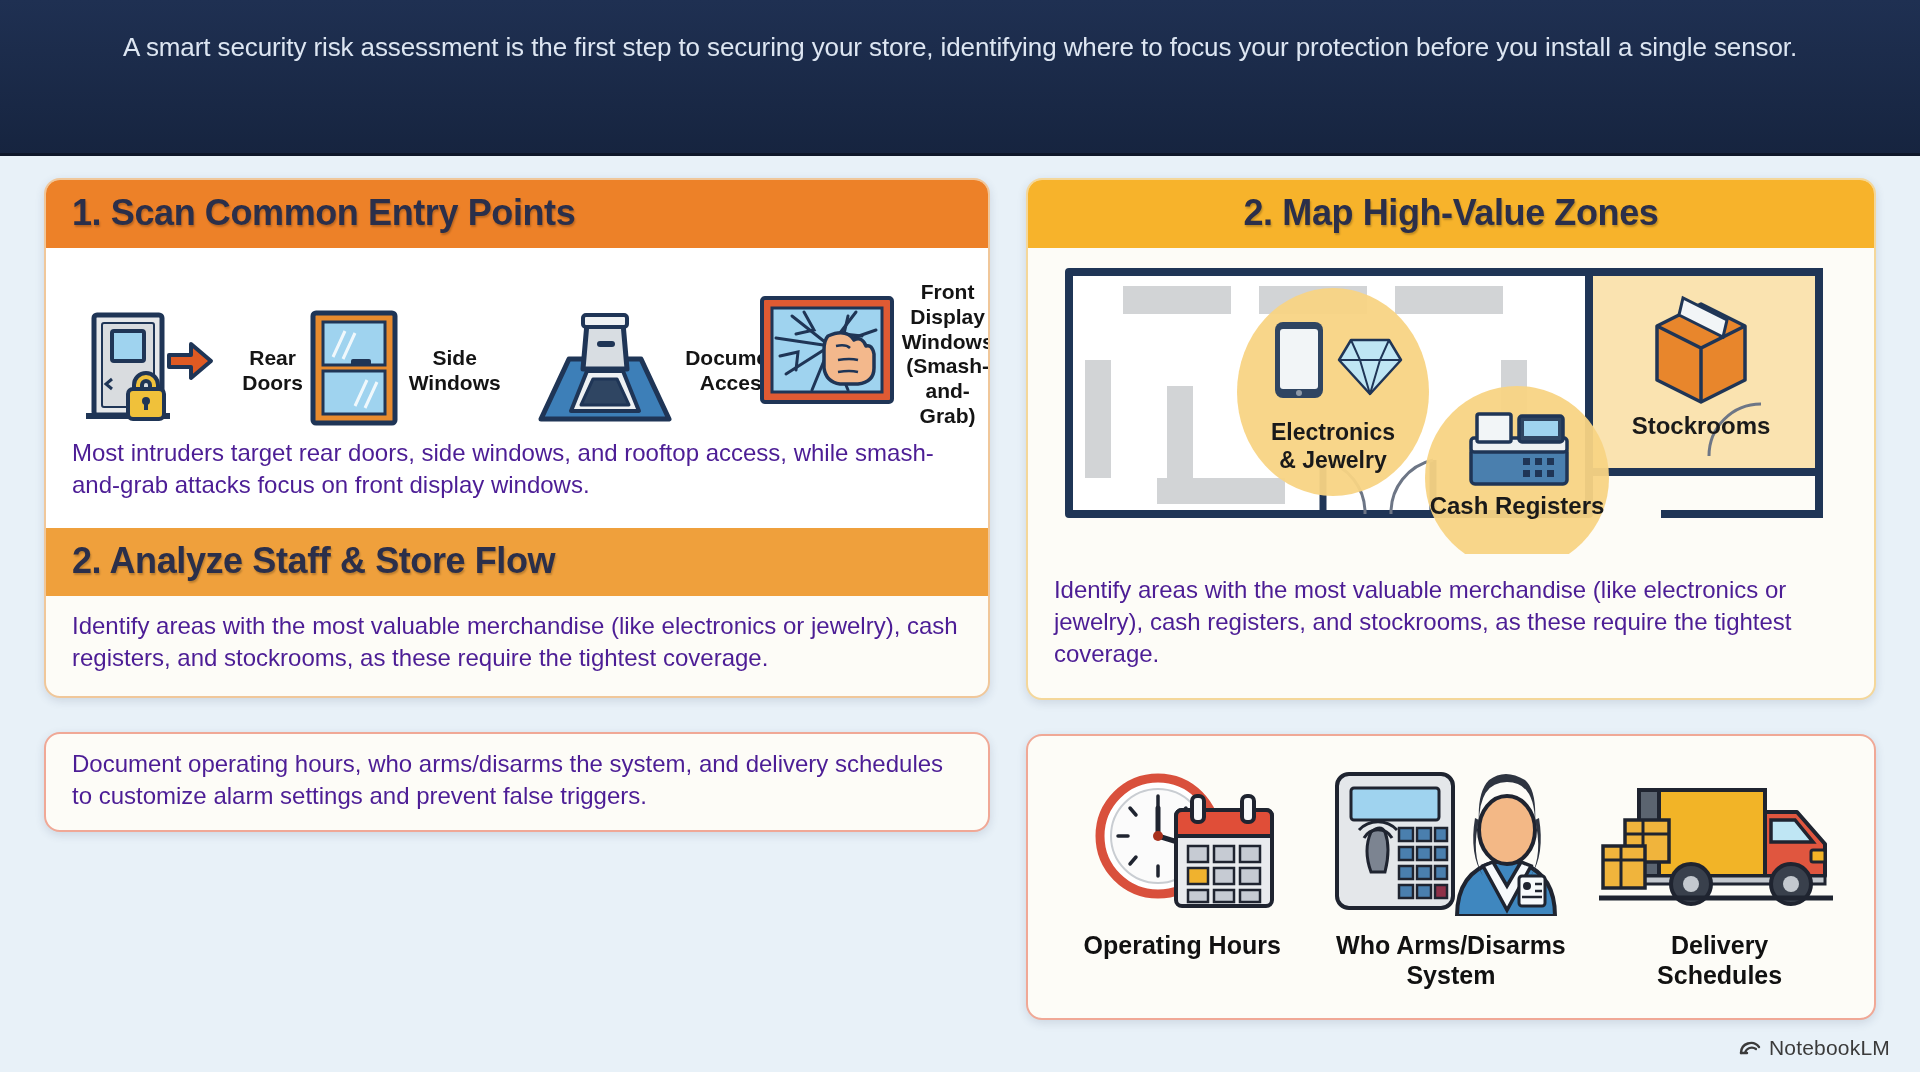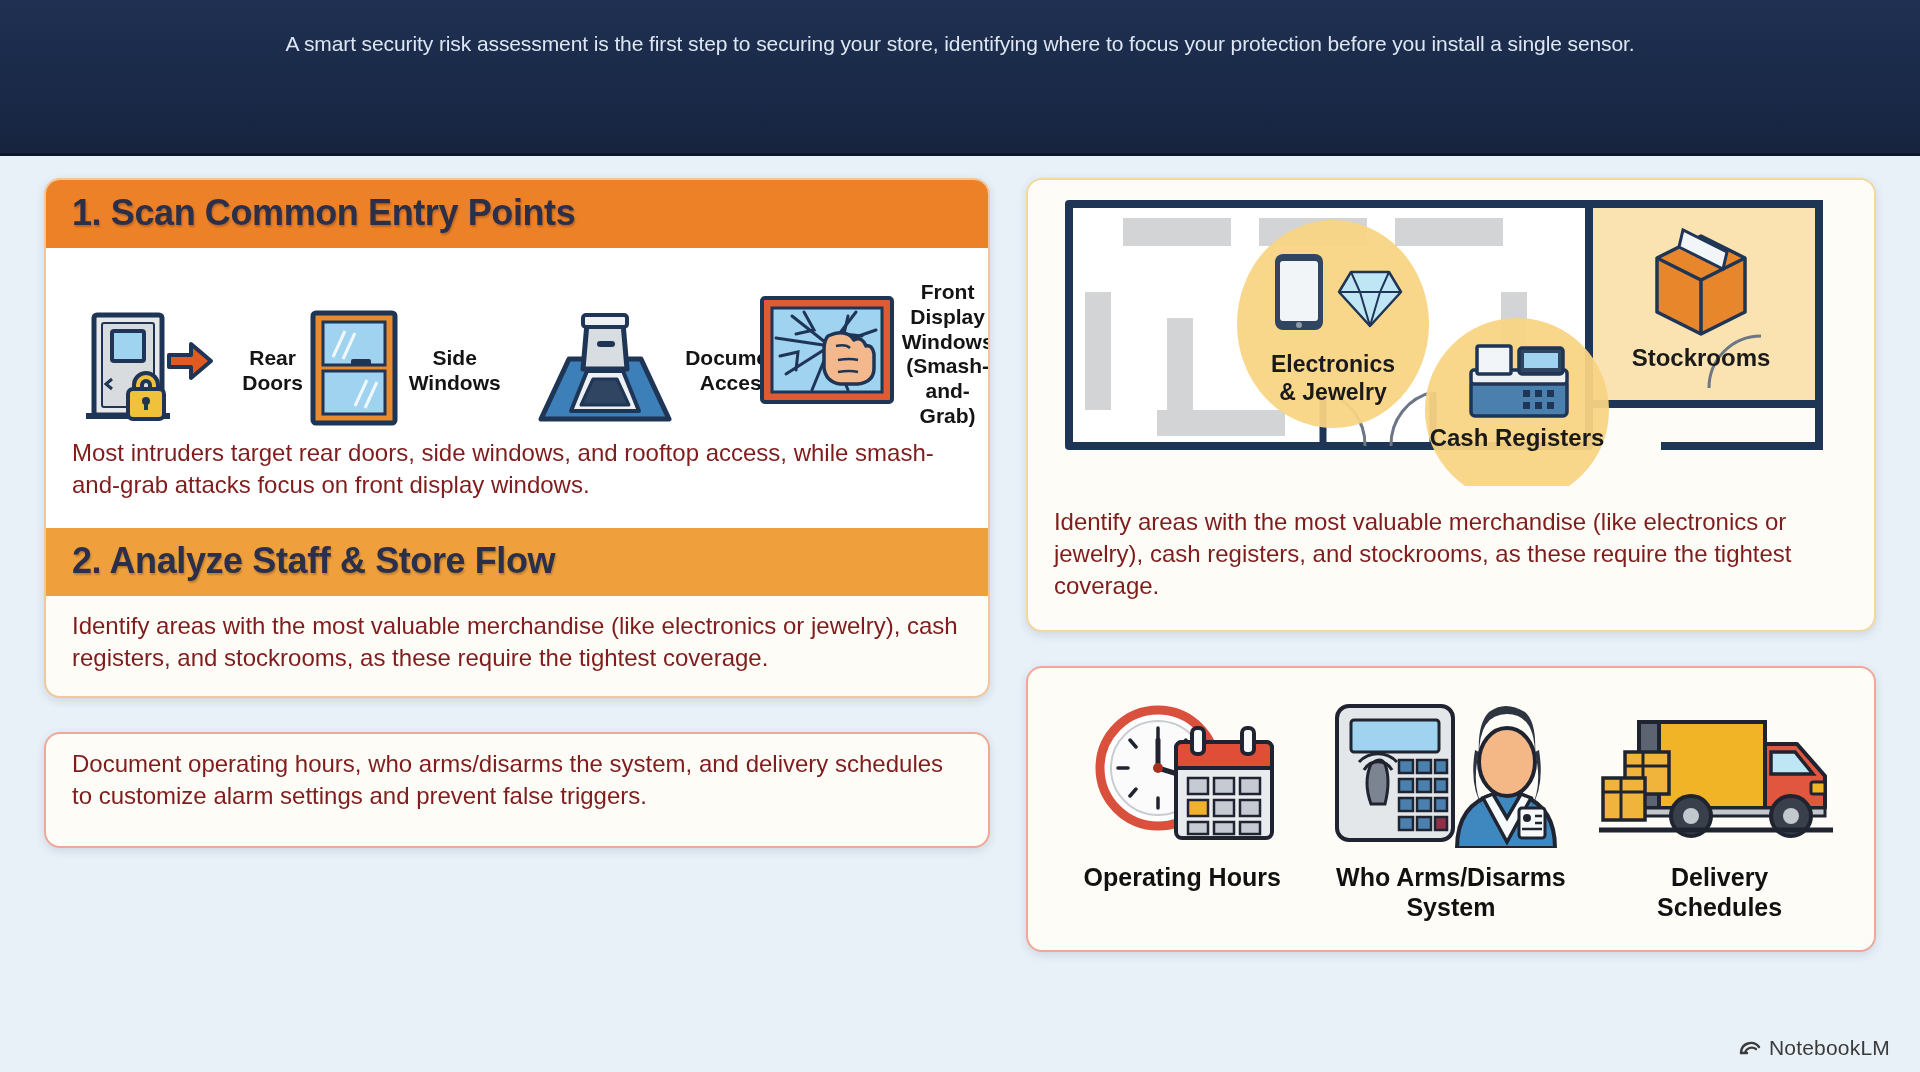--- a/index.html
+++ b/index.html
@@ -34,21 +34,21 @@
   }
   .header-title {
     font-size: 52px;
     font-weight: bold;
     color: #ffffff;
     letter-spacing: -0.5px;
     text-shadow: 2px 3px 4px rgba(0,0,0,0.55);
     line-height: 1.15;
   }
   .header-sub {
-    font-size: 21px;
+    font-size: 26px;
     color: #dde6f2;
     margin-top: 16px;
     letter-spacing: -0.1px;
   }
 
   
   .page {
     width: 1920px;
     height: 916px;
     padding: 22px 44px 0 44px;
@@ -80,21 +80,21 @@
   }
   .band.b-orange  { background: #ed8128; }
   .band.b-orange2 { background: #efa03c; }
   .band.b-yellow  { background: #f7b32b; text-align: center; }
   .band.b-red     { background: #ef5639; }
 
   .body-text {
     padding: 14px 26px 22px 26px;
     font-size: 24px;
     line-height: 1.33;
-    color: #7f1d1d;
+    color: #4c1d95;
   }
 
   
   .icon-row {
     display: flex;
     justify-content: space-around;
     align-items: flex-end;
     padding: 22px 18px 4px 18px;
     background: #ffffff;
   }
@@ -246,28 +246,29 @@
         </div>
 
         <div class="body-text">Most intruders target rear doors, side windows, and rooftop access, while smash-and-grab attacks focus on front display windows.</div>
       </div>
 
       <div class="band b-orange2">2. Analyze Staff &amp; Store Flow</div>
       <div class="body-text">Identify areas with the most valuable merchandise (like electronics or jewelry), cash registers, and stockrooms, as these require the tightest coverage.</div>
     </div>
 
     <div class="card red">
-      <div class="body-text" style="padding-bottom:34px">Document operating hours, who arms/disarms the system, and delivery schedules to customize alarm settings and prevent false triggers.</div>
+      <div class="body-text" style="padding-bottom:18px">Document operating hours, who arms/disarms the system, and delivery schedules to customize alarm settings and prevent false triggers.</div>
     </div>
 
   </div>
 
   <div class="col-right">
 
     <div class="card yellow">
+      <div class="band b-yellow">2. Map High-Value Zones</div>
 
       <div class="plan-wrap">
         <svg width="780" height="290" viewBox="0 0 780 290">
 
           <path d="M8 8 H528 V250 H8 Z" fill="#ffffff" stroke="#1f3556" stroke-width="8" stroke-linejoin="round"></path>
 
           <rect x="528" y="8" width="230" height="200" fill="#fae3b0" stroke="#1f3556" stroke-width="8"></rect>
           <path d="M758 208 V250 H600" fill="none" stroke="#1f3556" stroke-width="8"></path>
 
           <g fill="#d2d4d6">

